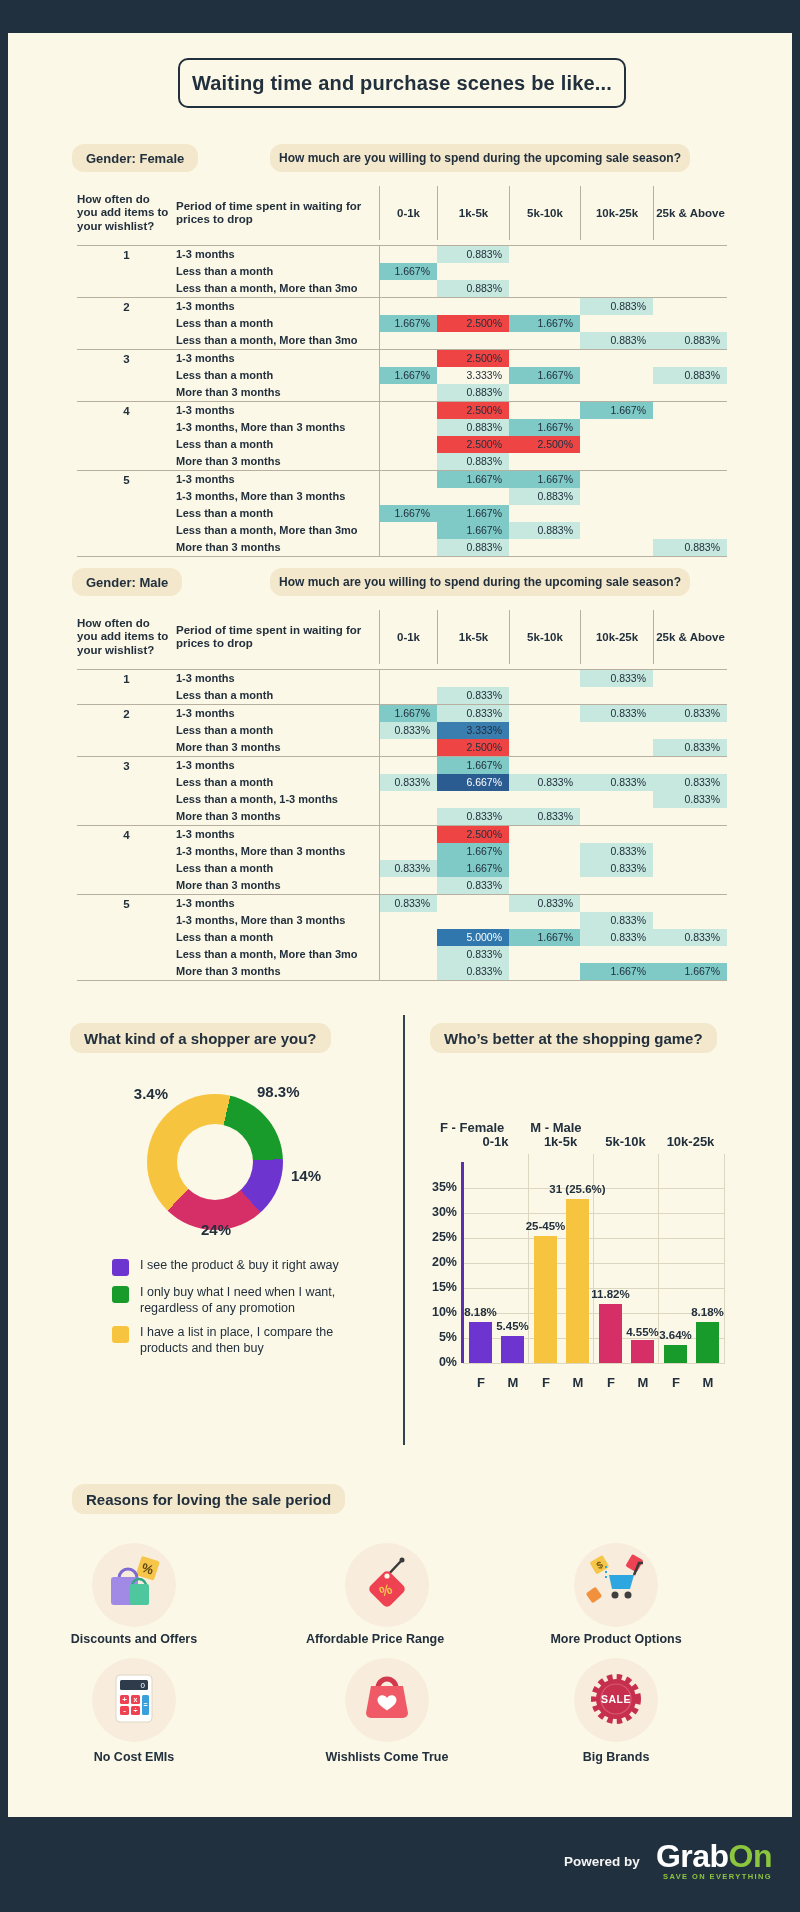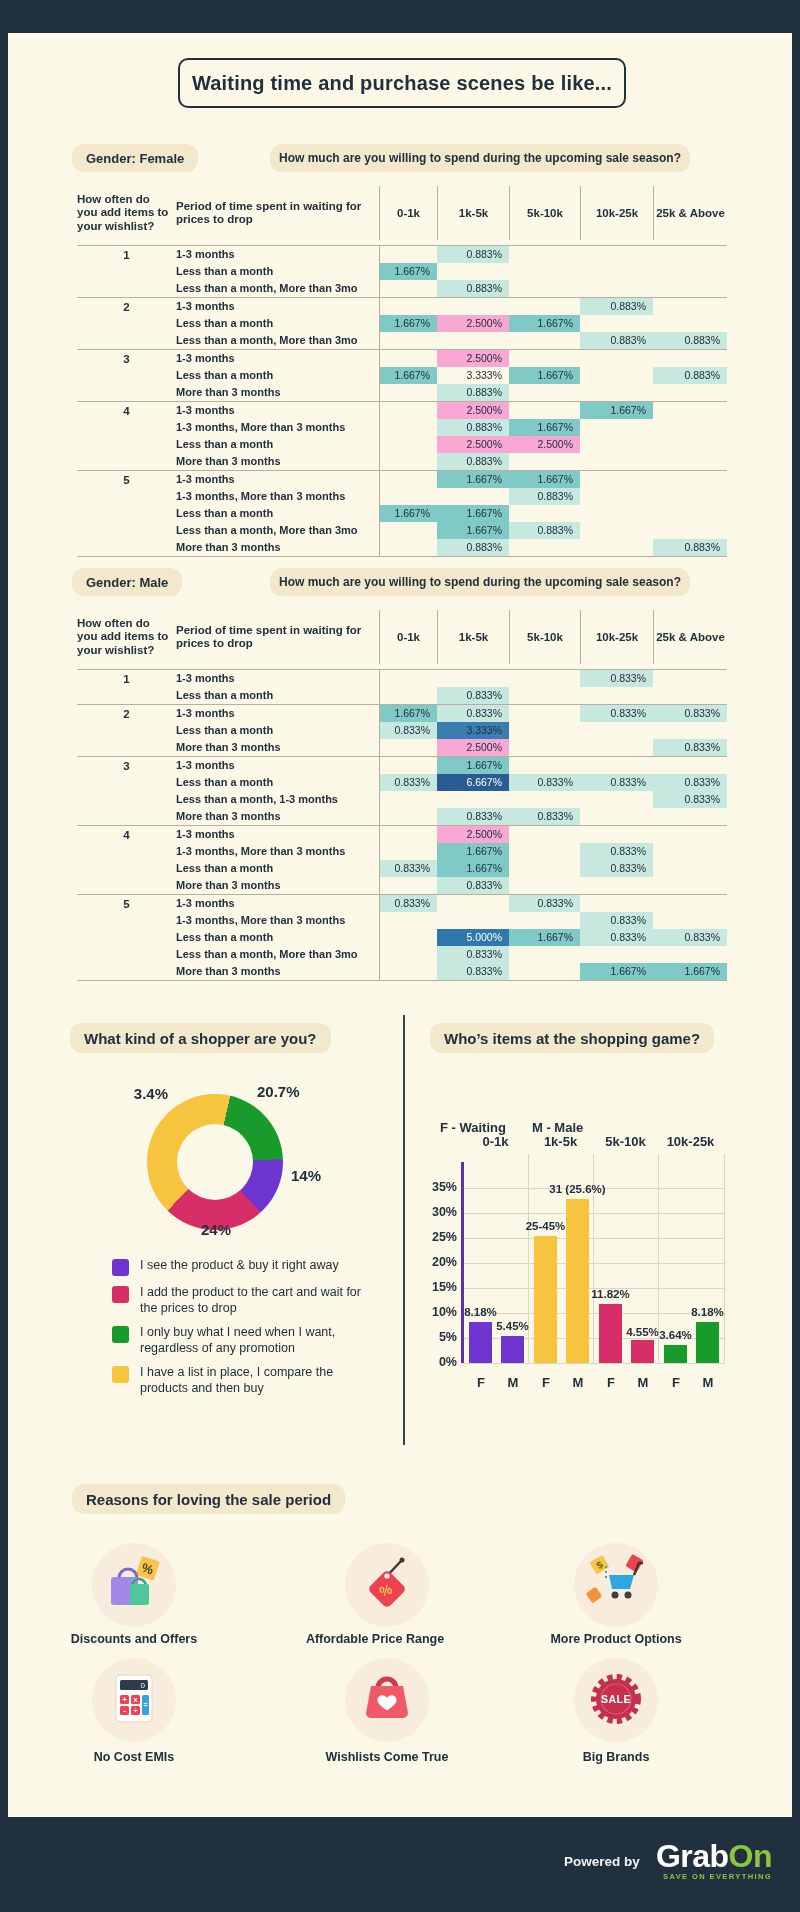--- a/index.html
+++ b/index.html
@@ -22,21 +22,21 @@
   .thead .axis{font-size:11.5px;font-weight:bold;line-height:13.5px;padding-right:6px;}
   .thead .num{font-size:11.5px;font-weight:bold;text-align:center;align-self:stretch;
     display:flex;align-items:center;justify-content:center;}
   .colsep{border-left:1px solid #b7b0a0;}
   .tgroup{display:grid;grid-template-columns:99px 203px 58px 72px 71px 73px 74px;}
   .tgroup.sep{border-top:1px solid #b7b0a0;}
   .htable .tbody{border-bottom:1px solid #b7b0a0;}
   .freq{text-align:center;font-weight:bold;font-size:11.5px;line-height:17px;padding-top:1px;}
   .pc{font-weight:bold;font-size:11px;line-height:17px;white-space:nowrap;}
   .vc{font-size:10.5px;line-height:17px;text-align:right;padding-right:7px;box-sizing:border-box;}
-  .h1{background:#c6e8df;} .h2{background:#7fcac6;} .h3{background:#f9a8d4;}
+  .h1{background:#c6e8df;} .h2{background:#7fcac6;} .h3{background:#ef4444;}
   .h4{background:#3a7eb0;} .h5{background:#2f77ac;color:#fff;} .h6{background:#2b5c91;color:#fff;}
   
   #divider{left:403px;top:1015px;width:2px;height:430px;background:#33424f;}
   #donut{left:147px;top:1094px;width:136px;height:136px;border-radius:50%;}
   #donut-hole{left:177px;top:1124px;width:76px;height:76px;border-radius:50%;background:#fcf8e7;}
   .dlabel{font-size:15px;font-weight:bold;}
   #donut-legend{left:112px;top:1258px;width:252px;}
   .litem{display:flex;margin-bottom:9px;}
   .lsw{width:17px;height:17px;border-radius:3px;flex:0 0 17px;margin-right:11px;margin-top:1px;}
   .ltx{font-size:12.5px;line-height:15.5px;}
@@ -348,45 +348,41 @@
       </div>
     </div>
   </div>
 
 <div class="abs" id="divider"></div>
 
 <div class="abs chip sec-chip" style="left:70px;top:1023px;">What kind of a shopper are you?</div>
 <div class="abs" id="donut" style="background: conic-gradient(from 13deg, rgb(24, 155, 42) 0deg, rgb(24, 155, 42) 74.52deg, rgb(109, 52, 207) 74.52deg, rgb(109, 52, 207) 124.92deg, rgb(214, 47, 104) 124.92deg, rgb(214, 47, 104) 211.32deg, rgb(247, 196, 64) 211.32deg, rgb(247, 196, 64) 360deg);"></div>
 <div class="abs" id="donut-hole"></div>
 <div class="abs dlabel" style="left:98px;top:1085px;width:70px;text-align:right;">3.4%</div>
-<div class="abs dlabel" style="left:257px;top:1083px;">20.7%</div>
+<div class="abs dlabel" style="left:257px;top:1083px;">98.3%</div>
 <div class="abs dlabel" style="left:291px;top:1167px;">14%</div>
 <div class="abs dlabel" style="left:188px;top:1221px;width:56px;text-align:center;">24%</div>
 <div class="abs" id="donut-legend">
     <div class="litem">
       <span class="lsw" style="background: rgb(109, 52, 207);"></span>
       <span class="ltx">I see the product &amp; buy it right away</span>
     </div>
     <div class="litem">
-      <span class="lsw" style="background: rgb(214, 47, 104);"></span>
-      <span class="ltx">I add the product to the cart and wait for the prices to drop</span>
-    </div>
-    <div class="litem">
       <span class="lsw" style="background: rgb(24, 155, 42);"></span>
       <span class="ltx">I only buy what I need when I want, regardless of any promotion</span>
     </div>
     <div class="litem">
       <span class="lsw" style="background: rgb(247, 196, 64);"></span>
       <span class="ltx">I have a list in place, I compare the products and then buy</span>
     </div>
   </div>
 
-<div class="abs chip sec-chip" style="left:430px;top:1023px;">Who’s items at the shopping game?</div>
+<div class="abs chip sec-chip" style="left:430px;top:1023px;">Who’s better at the shopping game?</div>
 <div class="abs" id="bar-legend">
-  <span>F - Waiting</span>
+  <span>F - Female</span>
   <span>M - Male</span>
 </div>
 <div class="abs" id="barplot">
     <div class="hgrid" style="top: 20px;"></div>
     <div class="hgrid" style="top: 45px;"></div>
     <div class="hgrid" style="top: 70px;"></div>
     <div class="hgrid" style="top: 95px;"></div>
     <div class="hgrid" style="top: 120px;"></div>
     <div class="hgrid" style="top: 145px;"></div>
     <div class="hgrid" style="top: 170px;"></div>

